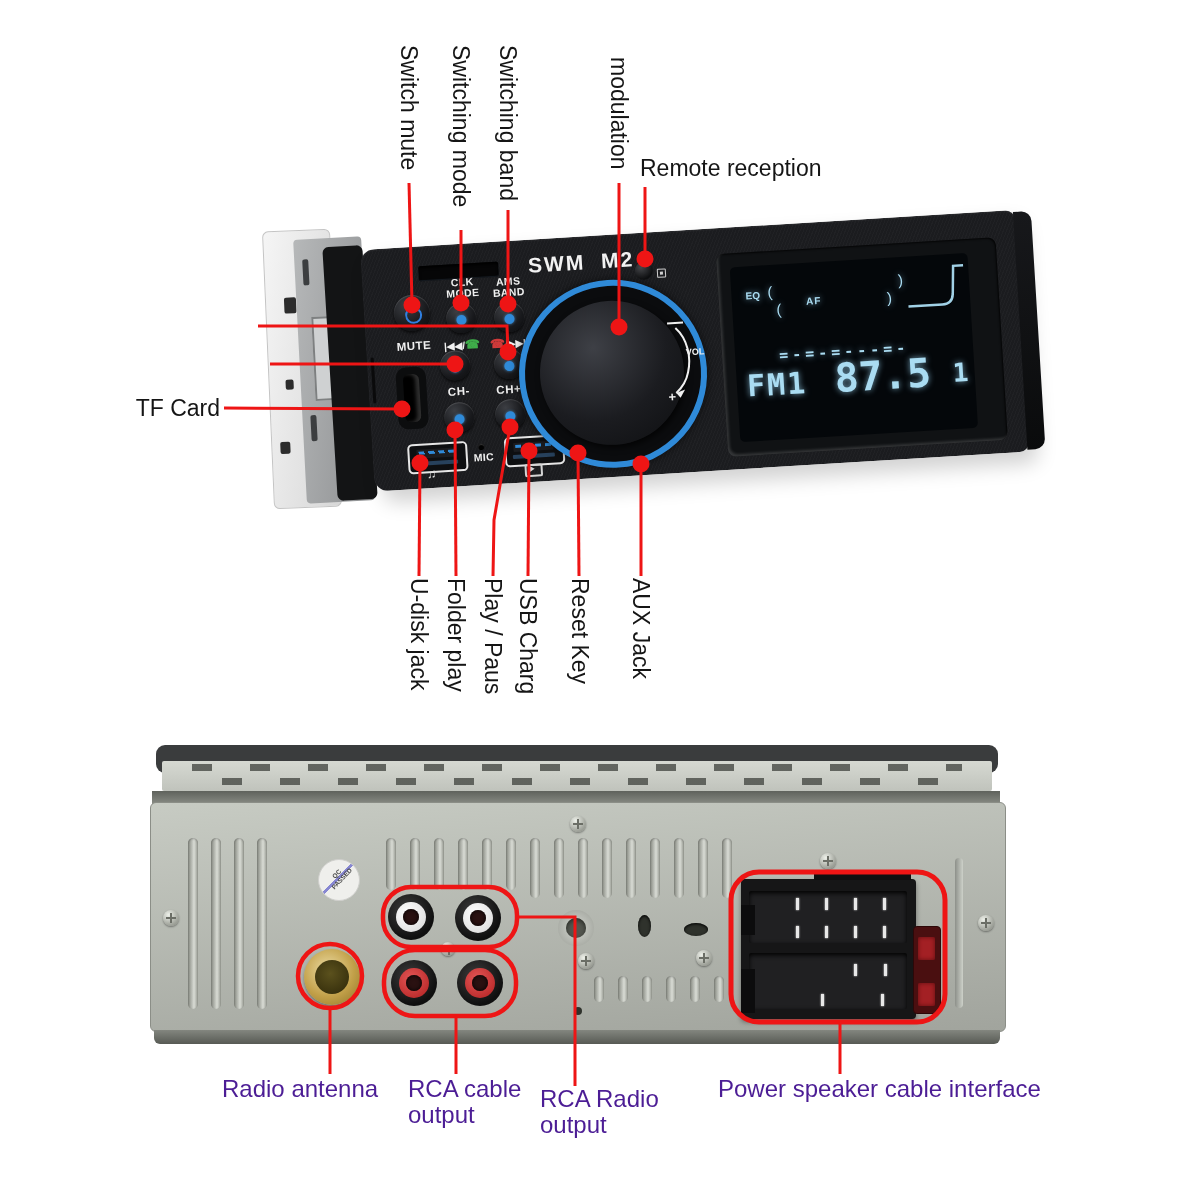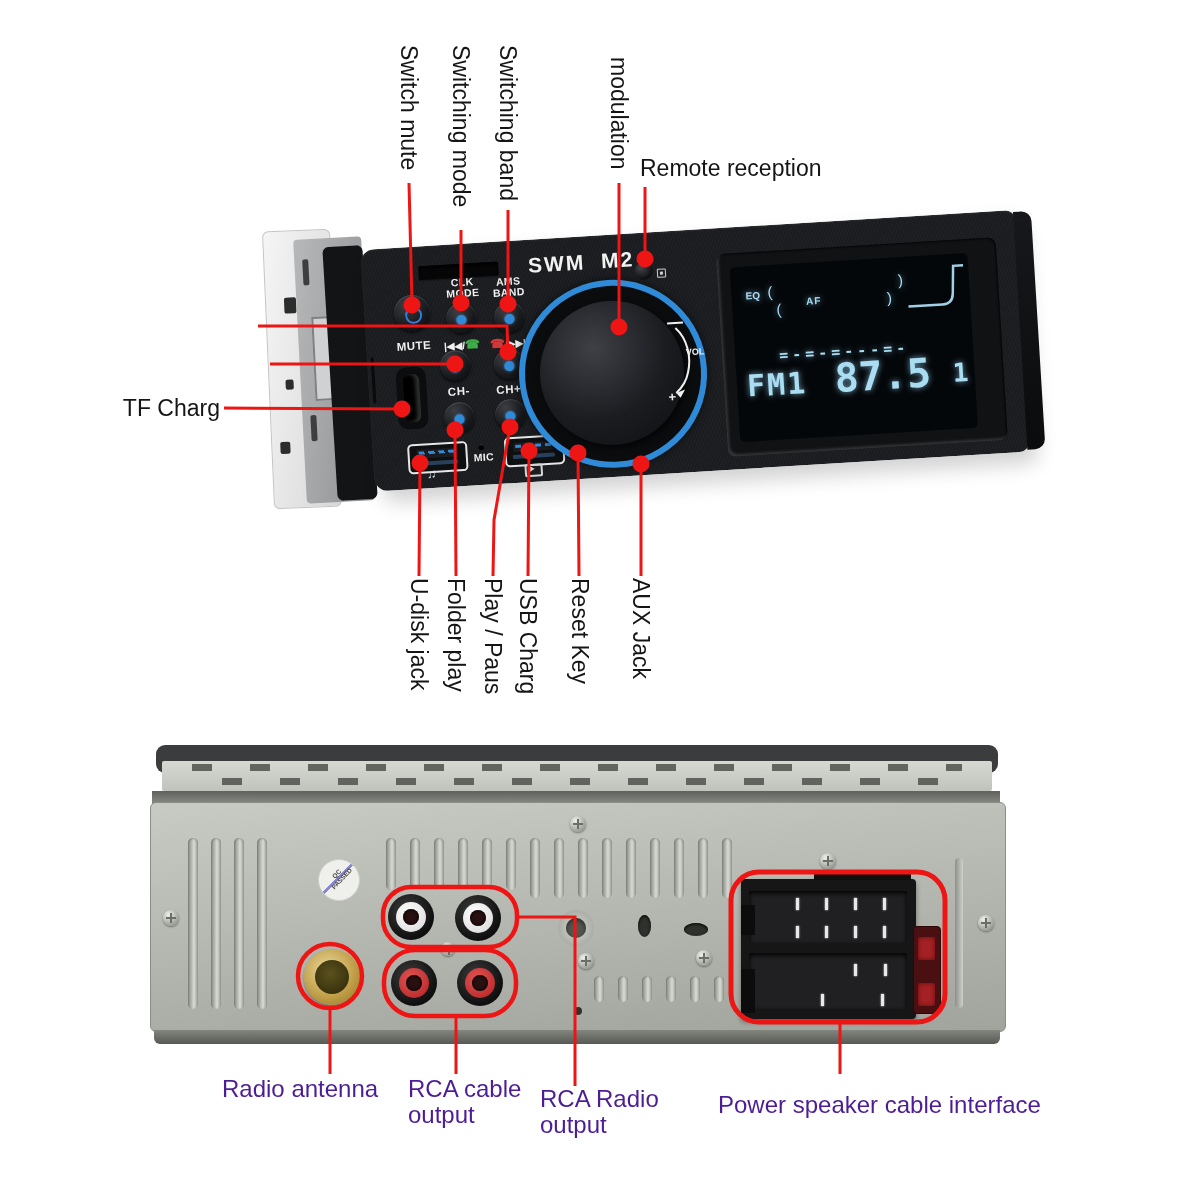--- a/index.html
+++ b/index.html
@@ -378,39 +378,39 @@
     </div>
     <div class="rear-lip"></div>
   </div>
 
   <div class="vlabel" style="left:422px;top:45px;">Switch mute</div>
   <div class="vlabel" style="left:474px;top:45px;">Switching mode</div>
   <div class="vlabel" style="left:521px;top:45px;">Switching band</div>
   <div class="vlabel" style="left:632px;top:57px;">modulation</div>
   <div class="hlabel" style="left:640px;top:155px;">Remote reception</div>
 
-  <div class="llabel" style="left:20px;top:395px;width:200px;">TF Charg</div>
+  <div class="llabel" style="left:20px;top:395px;width:200px;">TF Card</div>
 
   <div class="vlabel" style="left:432px;top:578px;">U-disk jack</div>
   <div class="vlabel" style="left:469px;top:578px;">Folder play</div>
   <div class="vlabel" style="left:506px;top:578px;">Play / Paus</div>
   <div class="vlabel" style="left:541px;top:578px;">USB Charg</div>
   <div class="vlabel" style="left:593px;top:578px;">Reset Key</div>
   <div class="vlabel" style="left:654px;top:578px;">AUX Jack</div>
 
   <div class="rlabel" style="left:222px;top:1076px;">Radio antenna</div>
   <div class="rlabel" style="left:408px;top:1076px;">
     <span style="display:block">RCA cable</span>
     <span style="display:block">output</span>
   </div>
   <div class="rlabel" style="left:540px;top:1086px;">
     <span style="display:block">RCA Radio</span>
     <span style="display:block">output</span>
   </div>
-  <div class="rlabel" style="left:718px;top:1076px;margin-top:16px;">Power speaker cable interface</div>
+  <div class="rlabel" style="left:718px;top:1076px;">Power speaker cable interface</div>
 
   <svg id="ann" width="1200" height="1200" viewBox="0 0 1200 1200">
     <polyline class="ann-line" points="409,183 412,304"></polyline>
     <polyline class="ann-line" points="461,230 461,303"></polyline>
     <polyline class="ann-line" points="508,210 508,304"></polyline>
     <polyline class="ann-line" points="619,183 619,327"></polyline>
     <polyline class="ann-line" points="645,187 645,259"></polyline>
     <polyline class="ann-line" points="258,326 507,326 508,352"></polyline>
     <polyline class="ann-line" points="270,364 455,364"></polyline>
     <polyline class="ann-line" points="224,408 402,409"></polyline>

